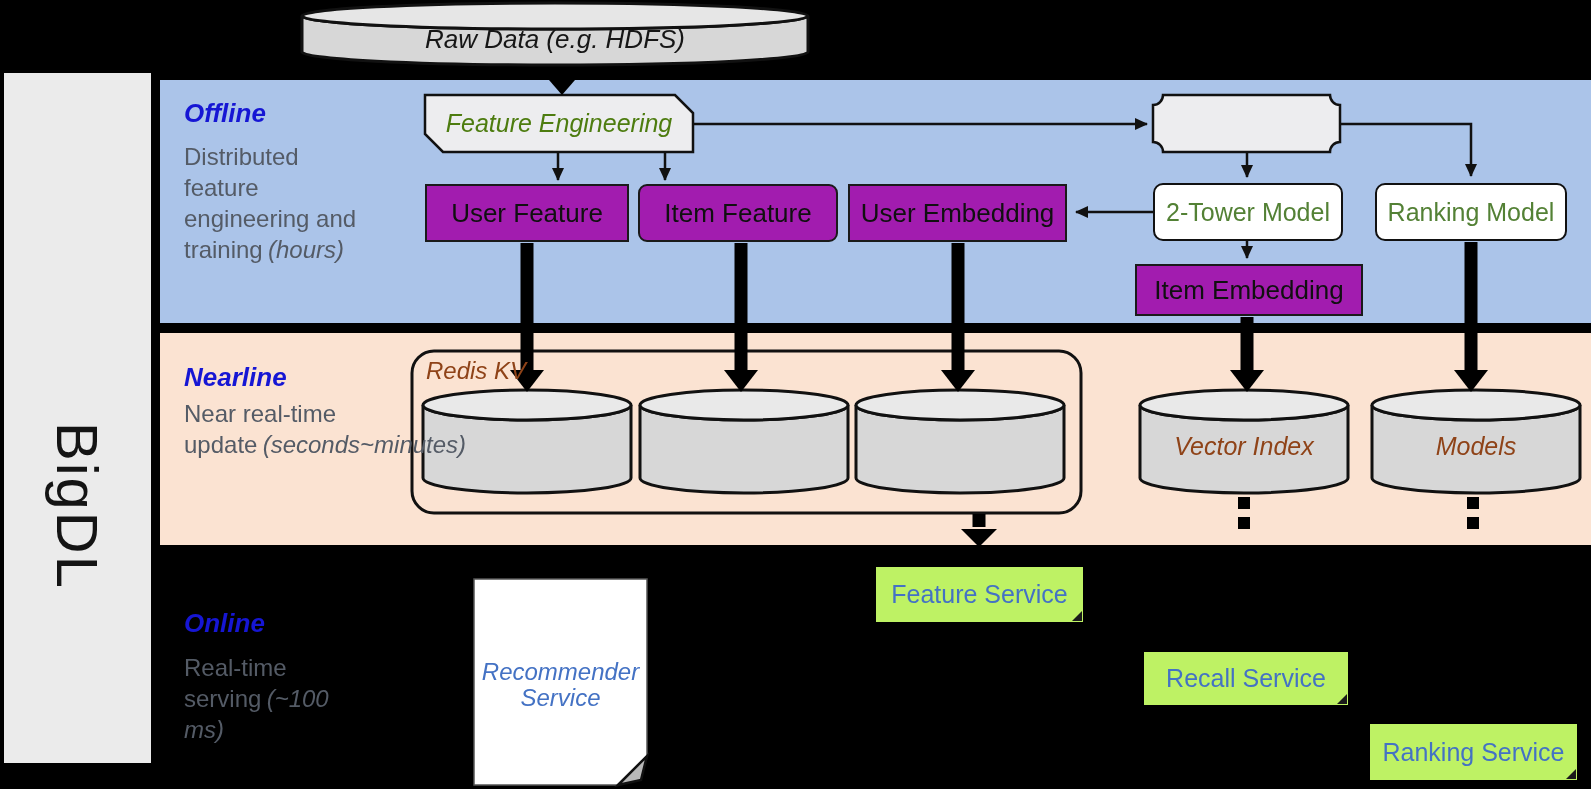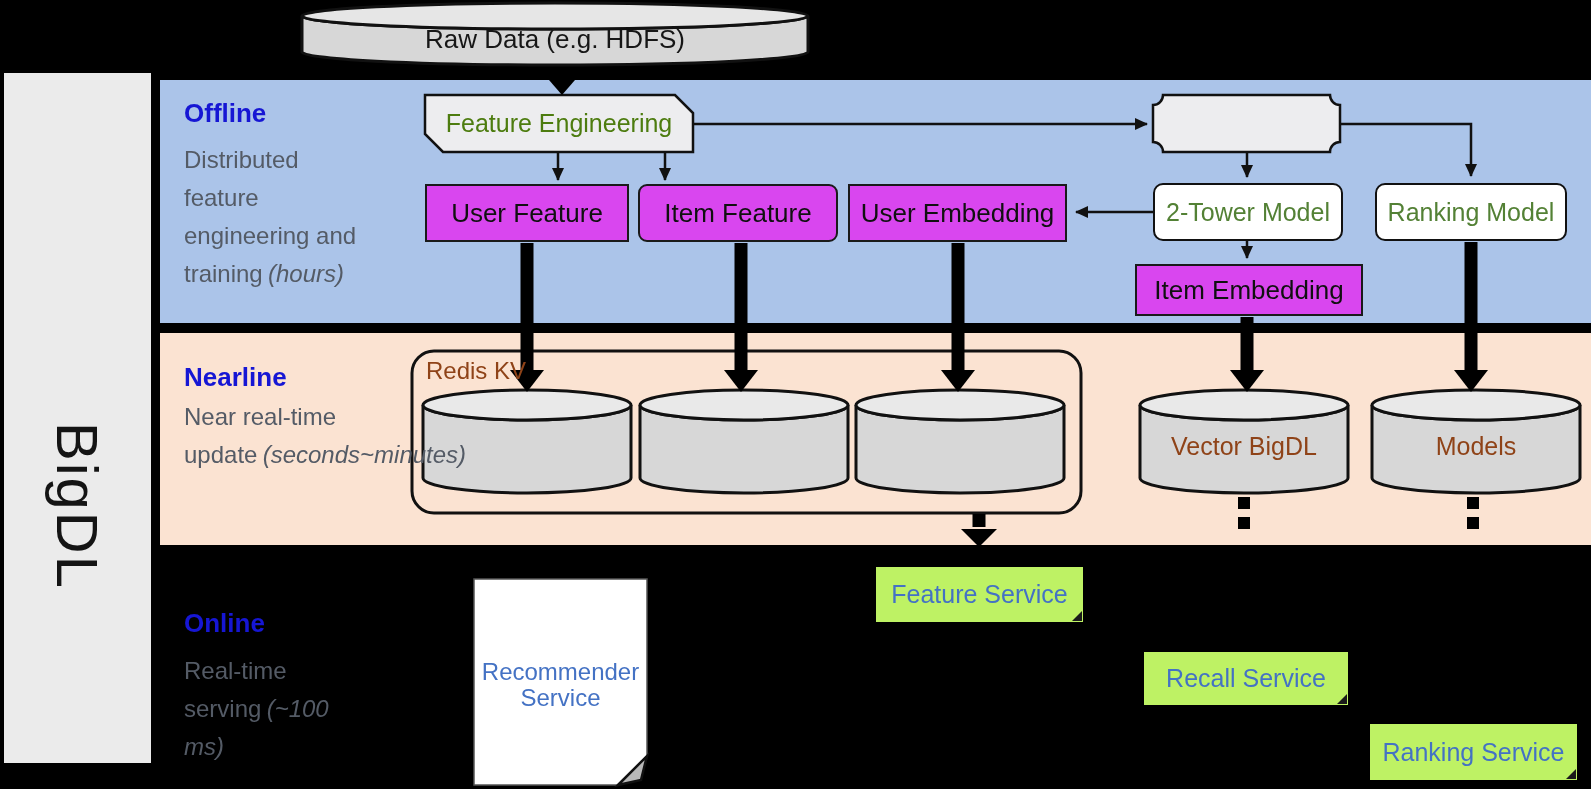--- a/index.html
+++ b/index.html
@@ -5,33 +5,33 @@
   html,body{margin:0;padding:0;background:#000;}
   .stage{position:relative;width:1591px;height:789px;background:#000;overflow:hidden;
          font-family:"Liberation Sans",sans-serif;}
   .band{position:absolute;left:160px;width:1431px;}
   .band-offline{top:80px;height:243px;background:#abc4e9;}
   .band-nearline{top:333px;height:212px;background:#fbe3d2;}
   .sidebar{position:absolute;left:4px;top:73px;width:147px;height:690px;background:#ebebeb;}
   .brand{position:absolute;left:73px;top:433px;transform:translate(-50%,-50%) rotate(90deg);
          font-size:58px;color:#141414;letter-spacing:2px;white-space:nowrap;}
   .svg-layer{position:absolute;left:0;top:0;}
-  .lbl{position:absolute;display:flex;align-items:center;justify-content:center;text-align:center;}
+  .lbl{position:absolute;display:flex;align-items:center;justify-content:center;text-align:center;font-style:italic;}
   .box{position:absolute;display:flex;align-items:center;justify-content:center;text-align:center;
        box-sizing:border-box;}
-  .graybox{background:#d946ef;border:2.5px solid #1a1a1a;color:#101010;font-size:26px;}
+  .graybox{background:#a21caf;border:2.5px solid #1a1a1a;color:#101010;font-size:26px;}
   .lightbox{background:#ffffff;border:2.5px solid #111;border-radius:10px;font-size:25px;}
   .service{background:#bef264;font-size:25px;color:#4472c4;}
   .service .fold{position:absolute;right:1px;bottom:1px;width:0;height:0;
                  border-bottom:10px solid #1a1a1a;border-left:10px solid transparent;}
   .blue-label{color:#4d7c0f;font-size:25px;}
   .green{color:#538135;}
   .brown{color:#8f4318;}
   .sec-title{font-size:26px;font-weight:bold;color:#1616d4;justify-content:flex-start;text-align:left;}
-  .sec-desc{position:absolute;font-size:24px;line-height:38px;color:#545b66;text-align:left;}
+  .sec-desc{position:absolute;font-size:24px;line-height:31px;color:#545b66;text-align:left;}
   .sec-desc em{margin-left:0.22em;}
   .doc-label{font-size:24px;line-height:26px;color:#4472c4;}
   .redis-label{font-size:24px;justify-content:flex-start;}
 </style>
 </head>
 <body>
 
 <div class="stage">
 
   <div class="band band-offline"></div>
@@ -149,21 +149,21 @@
     <span>2-Tower Model</span>
   </div>
   <div class="box lightbox green" style="left:1375px;top:183px;width:192px;height:58px;">
     <span>Ranking Model</span>
   </div>
   <div class="box graybox" style="left:1135px;top:264px;width:228px;height:52px;">
     <span>Item Embedding</span>
   </div>
 
   <div class="lbl brown redis-label" style="left:426px;top:357px;width:150px;height:28px;">Redis KV</div>
-  <div class="lbl brown" style="left:1140px;top:430px;width:208px;height:32px;font-size:25px;">Vector BigDL</div>
+  <div class="lbl brown" style="left:1140px;top:430px;width:208px;height:32px;font-size:25px;">Vector Index</div>
   <div class="lbl brown" style="left:1372px;top:430px;width:208px;height:32px;font-size:25px;">Models</div>
 
   <div class="lbl doc-label" style="left:474px;top:645px;width:173px;height:80px;">Recommender Service</div>
 
   <div class="box service" style="left:876px;top:567px;width:207px;height:55px;">
     <span>Feature Service</span>
     <i class="fold"></i>
   </div>
   <div class="box service" style="left:1144px;top:652px;width:204px;height:53px;">
     <span>Recall Service</span>

